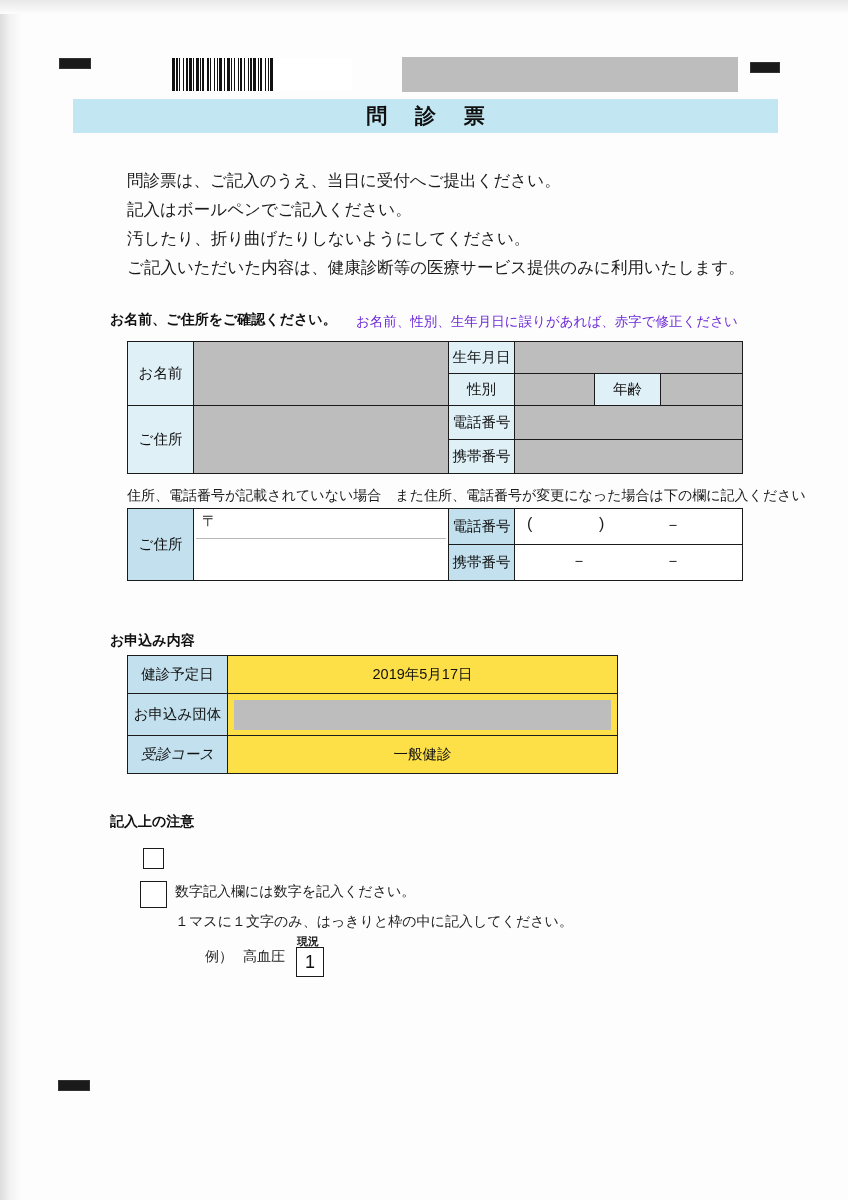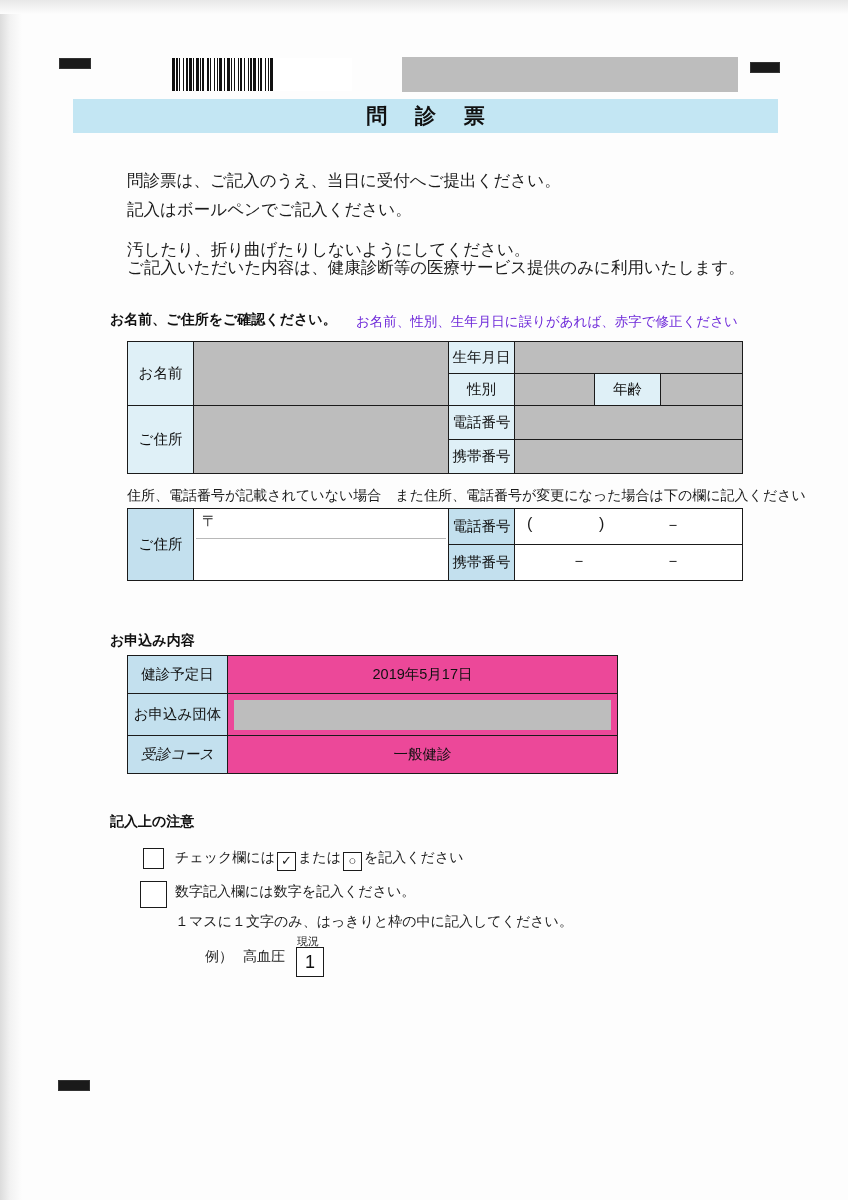--- a/index.html
+++ b/index.html
@@ -120,21 +120,21 @@
     font-size: 14px;
   }
   .lbl-blue {
     background: #c3e0ee;
     font-size: 14px;
   }
   .cell-gray {
     background: #bdbdbd;
   }
   .cell-white {
-    background: #ec4899;
+    background: #fde047;
   }
 
   
   .addr-cell {
     position: relative;
     background: #ffffff;
   }
   .addr-cell .postal {
     position: absolute;
     left: 8px;
@@ -283,21 +283,21 @@
     </div>
 
   <div class="redact" style="position:absolute; left:402px; top:57px; width:336px; height:35px;"></div>
 
   <div class="title-banner" style="left:73px; top:99px; width:705px; height:34px;">
     <div class="title-text">問 診 票</div>
   </div>
 
   <div class="intro" style="left:127px; top:166px;">問診票は、ご記入のうえ、当日に受付へご提出ください。</div>
   <div class="intro" style="left:127px; top:195px;">記入はボールペンでご記入ください。</div>
-  <div class="intro" style="left:127px; top:235px;text-align:right;">汚したり、折り曲げたりしないようにしてください。</div>
+  <div class="intro" style="left:127px; top:224px;text-align:right;">汚したり、折り曲げたりしないようにしてください。</div>
   <div class="intro" style="left:127px; top:253px;">ご記入いただいた内容は、健康診断等の医療サービス提供のみに利用いたします。</div>
 
   <div class="section-head" style="left:110px; top:311px;">お名前、ご住所をご確認ください。</div>
   <div class="red-note" style="left:356px; top:313px;">お名前、性別、生年月日に誤りがあれば、赤字で修正ください</div>
 
   <table class="tbl" style="left:127px; top:341px; width:615px;">
     <colgroup>
       <col style="width:66px">
         <col style="width:255px">
       <col style="width:66px">
@@ -385,26 +385,23 @@
       <tr>
         <td class="lbl-blue" style="height:37px;font-style:italic;">受診コース</td>
         <td class="cell-white val-left">一般健診</td>
       </tr>
     </tbody>
   </table>
 
   <div class="section-head" style="left:110px; top:813px;">記入上の注意</div>
 
   <div class="note-box" style="left:143px; top:848px; width:19px; height:19px;"></div>
-  <div class="plain-note" style="left:175px; top:849px;">
-    <span>チェック欄には</span><span class="inline-box">✓</span><span>または</span><span class="inline-box">○</span><span>を記入ください</span>
-  </div>
 
   <div class="note-box" style="left:140px; top:881px; width:25px; height:25px;"></div>
   <div class="plain-note" style="left:175px; top:883px;">数字記入欄には数字を記入ください。</div>
   <div class="plain-note" style="left:175px; top:913px;">１マスに１文字のみ、はっきりと枠の中に記入してください。</div>
 
   <div class="plain-note" style="left:205px; top:948px;">例）</div>
   <div class="plain-note" style="left:243px; top:948px;">高血圧</div>
-  <div class="ex-caption" style="left:297px; top:934px;">現況</div>
+  <div class="ex-caption" style="left:297px; top:934px;font-weight:bold;">現況</div>
   <div class="ex-box" style="left:296px; top:947px; width:26px; height:28px;">1</div>
 
 </div>
 
 </body></html>

